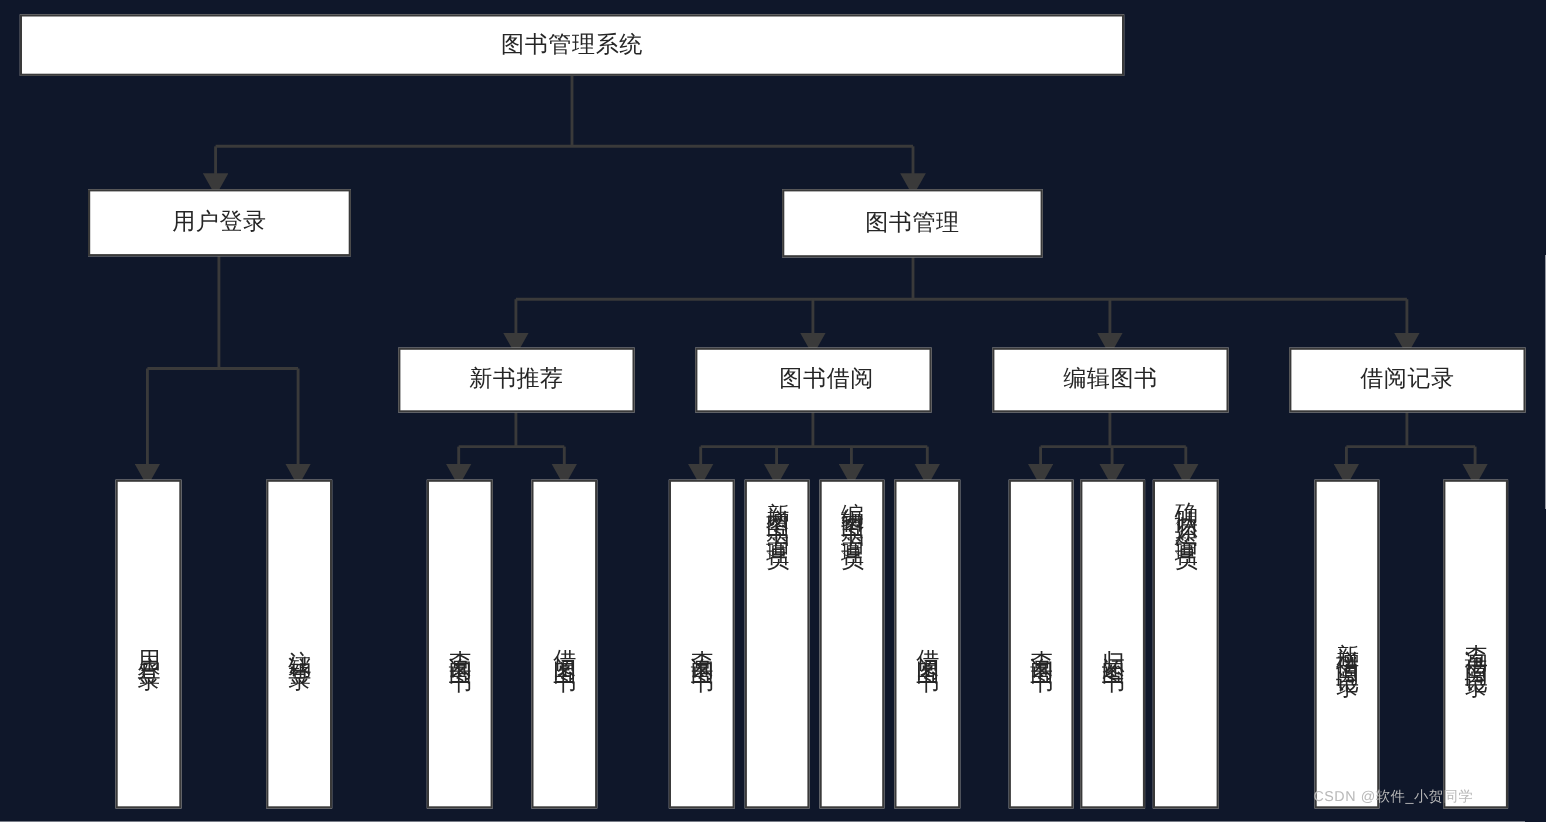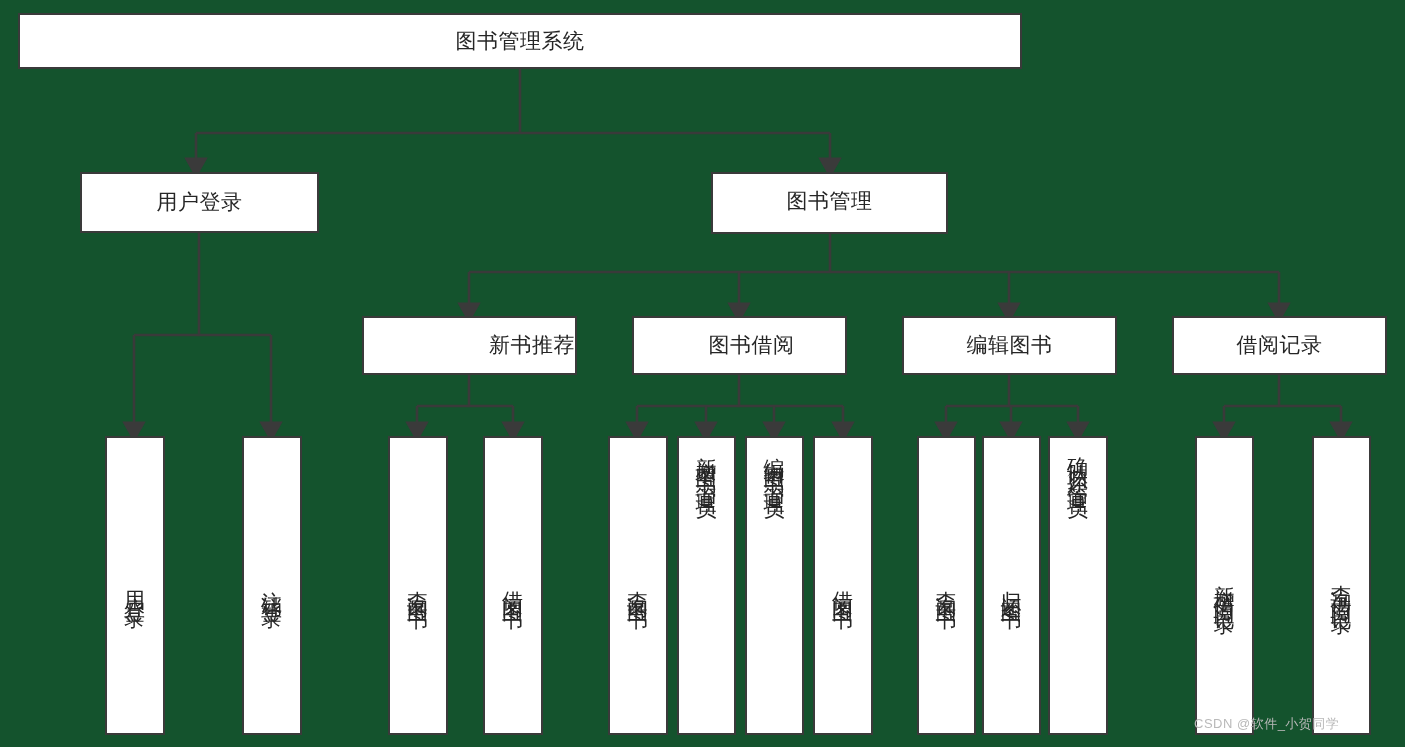--- a/index.html
+++ b/index.html
@@ -8,21 +8,21 @@
     padding: 0;
     background: #ffffff;
   }
   body {
     font-family: "Liberation Sans", "DejaVu Sans", sans-serif;
   }
   #canvas {
     position: relative;
     width: 1405px;
     height: 747px;
-    background: #14532d;
+    background: #0f172a;
     overflow: hidden;
   }
   .node {
     position: absolute;
     box-sizing: border-box;
     background: #ffffff;
     border: 2px solid #3a3a3a;
     display: flex;
     align-items: center;
     justify-content: center;
@@ -125,25 +125,25 @@
     </g>
   </svg>
 
   <div class="node" style="left:18px; top:13px; width:1004px; height:56px;">
     <span class="label">图书管理系统</span>
   </div>
 
   <div class="node" style="left:80px; top:172px; width:239px; height:61px;">
     <span class="label">用户登录</span>
   </div>
-  <div class="node" style="left:711px; top:172px; width:237px; height:62px;font-family:Liberation Mono, monospace;">
+  <div class="node" style="left:711px; top:172px; width:237px; height:62px;">
     <span class="label">图书管理</span>
   </div>
 
-  <div class="node" style="left:362px; top:316px; width:215px; height:59px;justify-content:flex-end;">
+  <div class="node" style="left:362px; top:316px; width:215px; height:59px;">
     <span class="label">新书推荐</span>
   </div>
   <div class="node" style="left:632px; top:316px; width:215px; height:59px;padding-left:24px;">
     <span class="label">图书借阅</span>
   </div>
   <div class="node" style="left:902px; top:316px; width:215px; height:59px;">
     <span class="label">编辑图书</span>
   </div>
   <div class="node" style="left:1172px; top:316px; width:215px; height:59px;">
     <span class="label">借阅记录</span>

